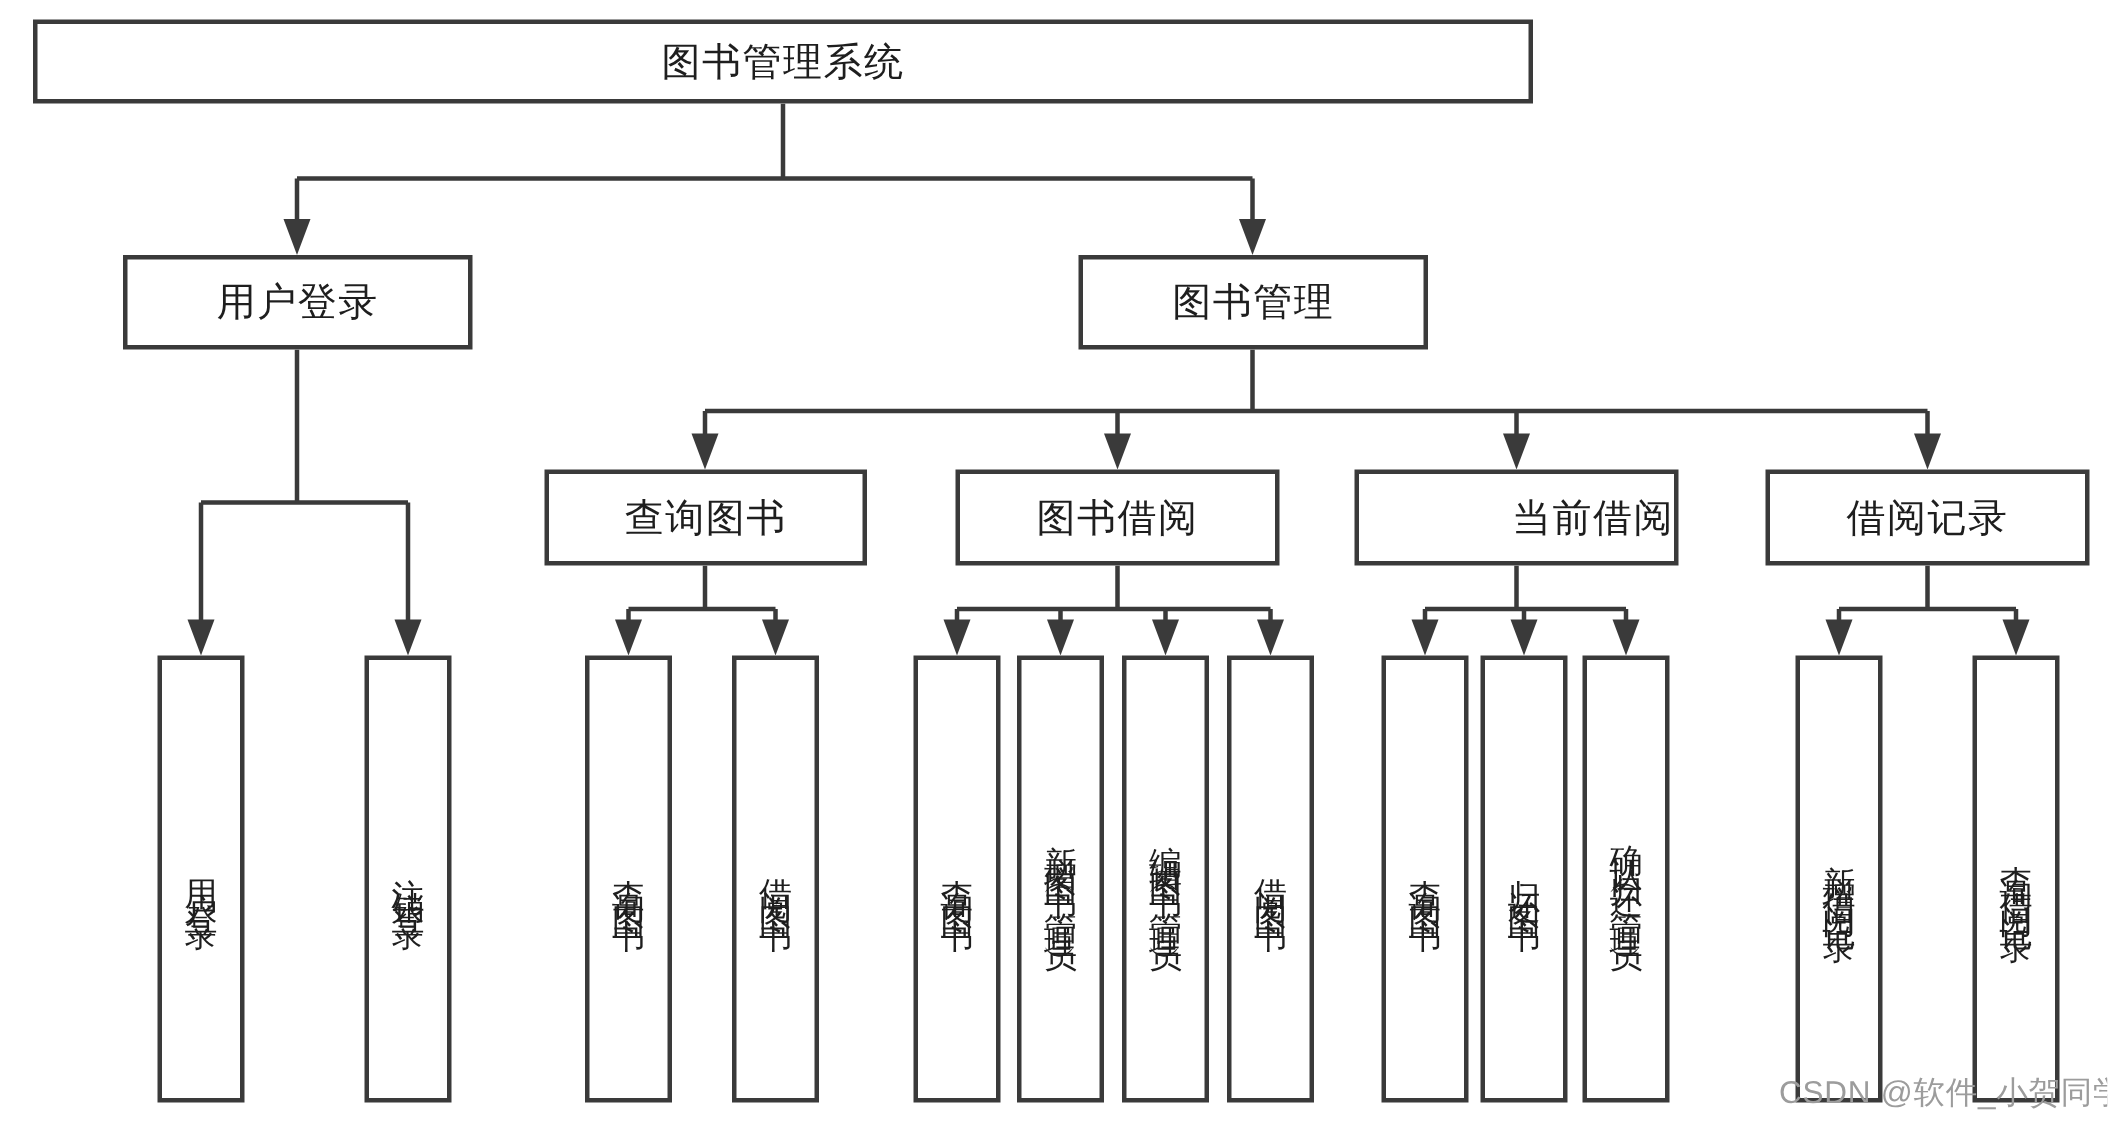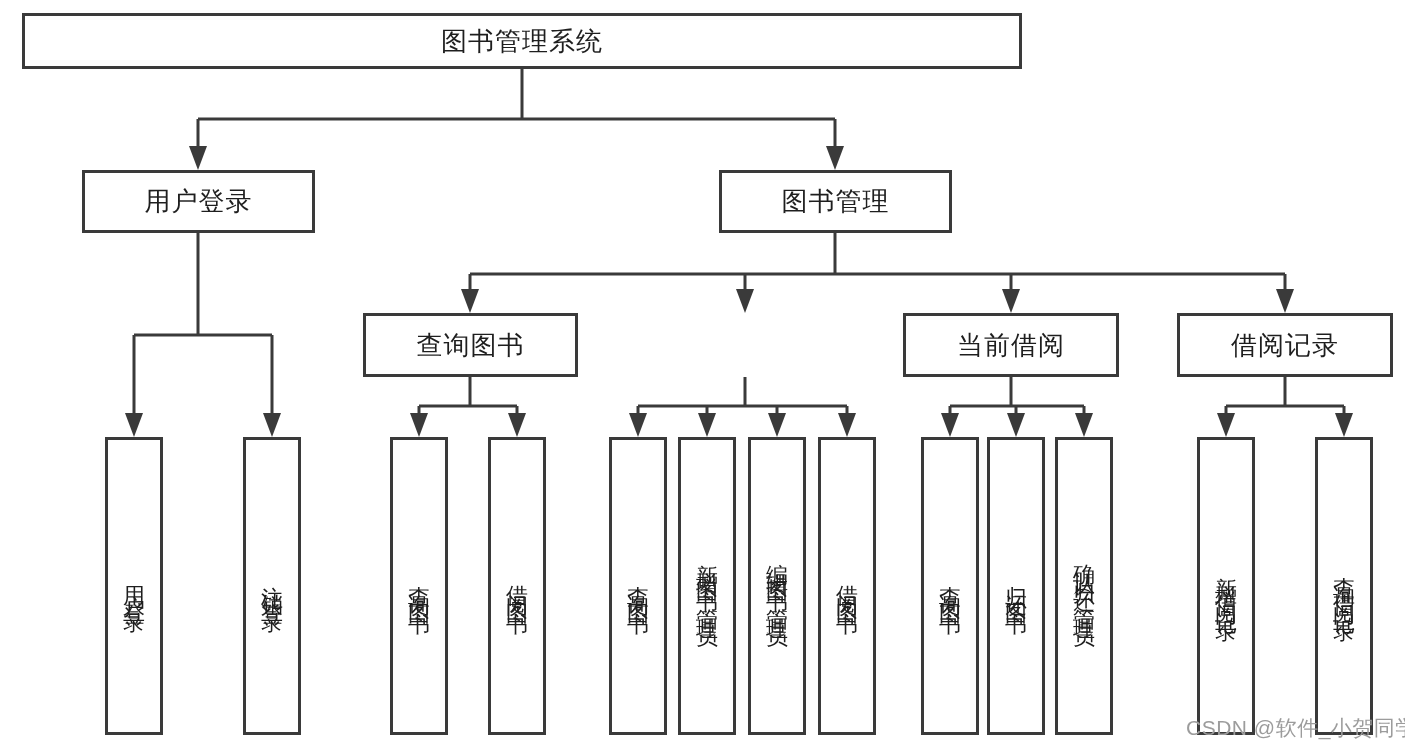--- a/index.html
+++ b/index.html
@@ -116,21 +116,24 @@
   <div class="node" style="left:82px; top:170px; width:233px; height:63px;">
     <span class="lbl">用户登录</span>
   </div>
   <div class="node" style="left:719px; top:170px; width:233px; height:63px;align-items:center;">
     <span class="lbl">图书管理</span>
   </div>
 
   <div class="node" style="left:363px; top:313px; width:215px; height:64px;">
     <span class="lbl">查询图书</span>
   </div>
-  <div class="node" style="left:903px; top:313px; width:216px; height:64px;">
+  <div class="node" style="left:637px; top:313px; width:216px; height:64px;">
+    <span class="lbl">图书借阅</span>
+  </div>
+  <div class="node" style="left:903px; top:313px; width:216px; height:64px;justify-content:flex-end;">
     <span class="lbl">当前借阅</span>
   </div>
   <div class="node" style="left:1177px; top:313px; width:216px; height:64px;">
     <span class="lbl">借阅记录</span>
   </div>
 
   <div class="node leaf" style="left:105px; top:437px; width:58px; height:298px;">
     <span class="lbl">用户登录</span>
   </div>
   <div class="node leaf" style="left:243px; top:437px; width:58px; height:298px;">

